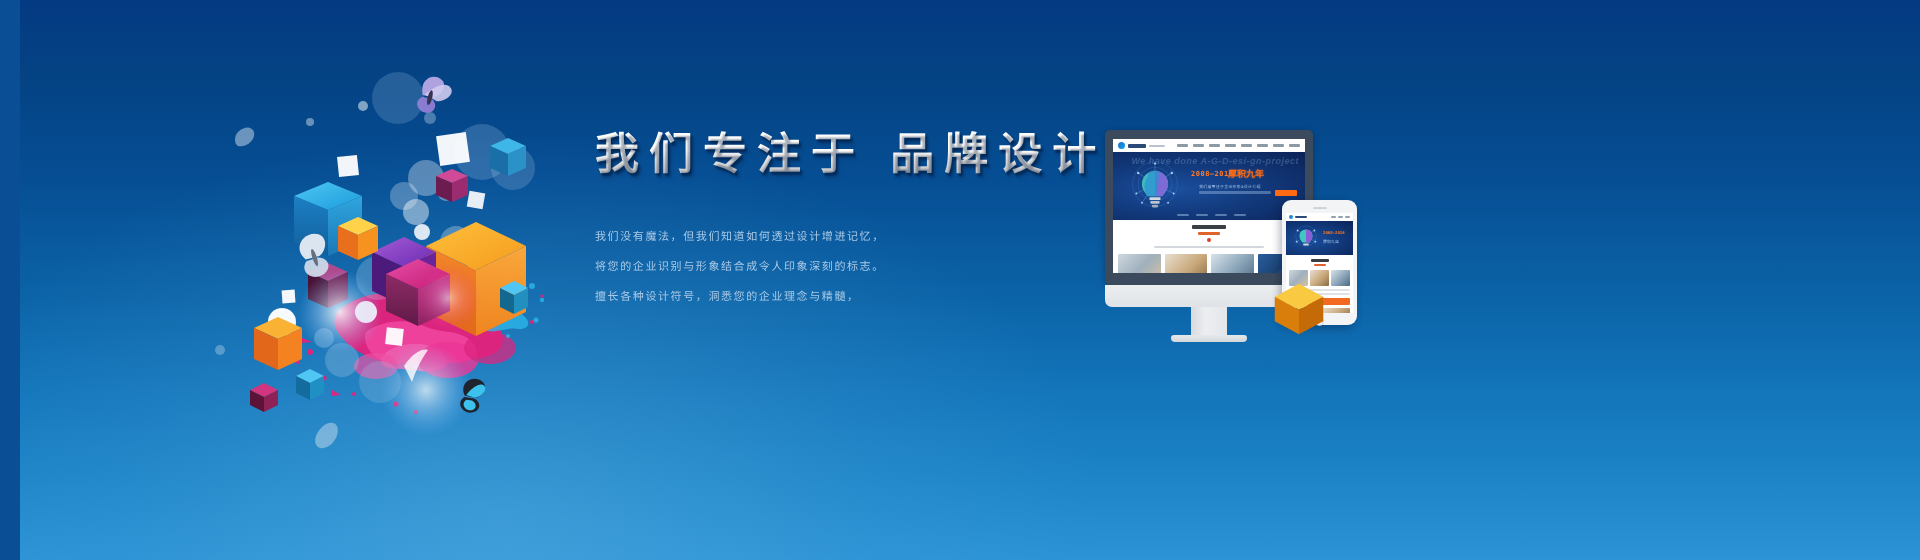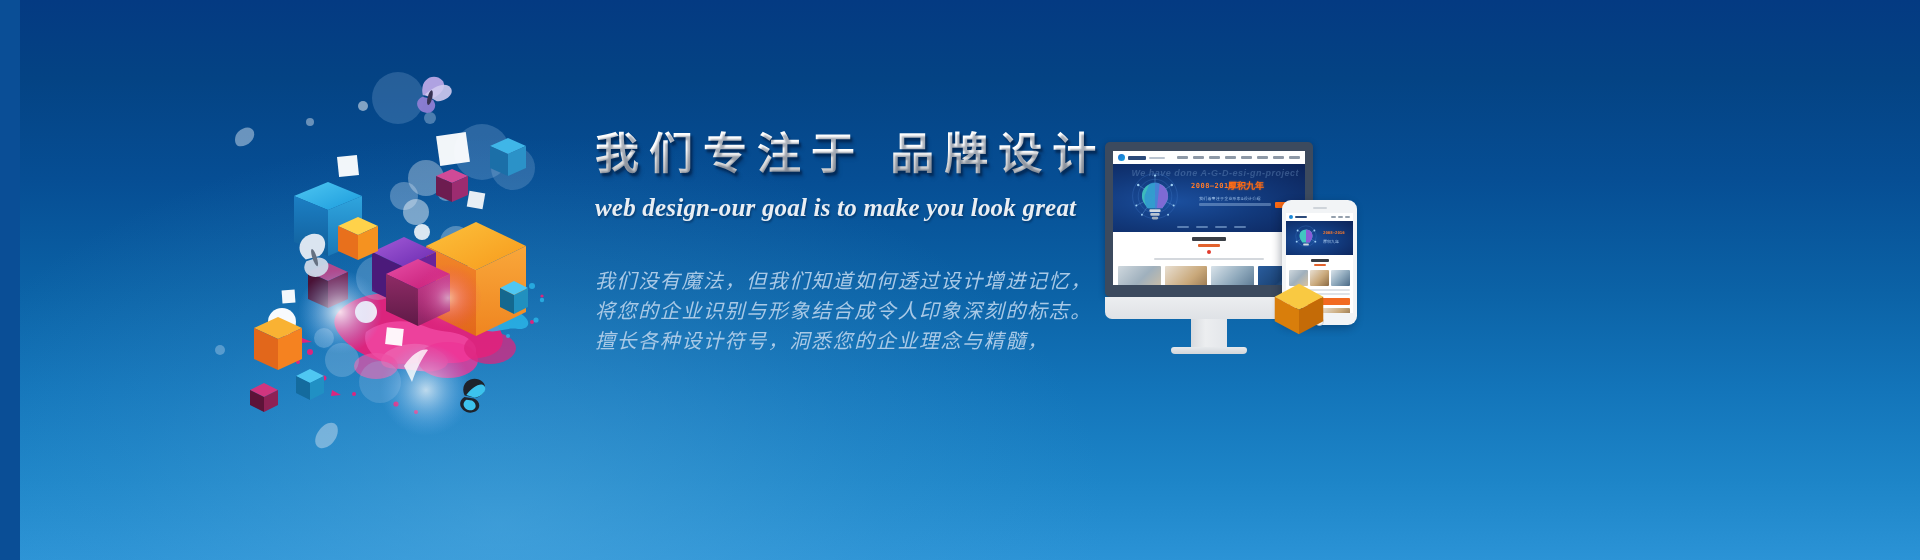--- a/index.html
+++ b/index.html
@@ -75,38 +75,37 @@
     font-size:25px;
     letter-spacing:.2px;
     color:#e9eef3;
     text-shadow:1px 2px 2px rgba(0,20,50,.40);
     white-space:nowrap;
   }
   .body-copy {
     margin-top:44px;
   }
   .body-copy p {
-    font-size:20px;
+    font-size:11px;
     line-height:30px;
     letter-spacing:1.6px;
     color:#a9c9e6;
     white-space:nowrap;
     font-family:"DejaVu Sans","Liberation Sans",sans-serif;
-    font-style:italic;
   }
 
   
   .devices {
     position:absolute;
     left:1085px; top:130px;
     width:270px; height:200px;
   }
 
   
-  .imac { position:absolute; left:0; top:12px; width:208px; }
+  .imac { position:absolute; left:0; top:0; width:208px; }
   .imac-bezel {
     width:208px; height:155px;
     background:#3c4a5e;
     border-radius:5px;
     padding:9px 8px 12px 8px;
     box-shadow:0 2px 6px rgba(0,15,40,.35);
   }
   .imac-screen {
     width:100%; height:100%;
     background:#0e2a62;
@@ -449,21 +448,20 @@
       <path d="M128 372 C134 362 144 360 147 366 C151 376 140 390 130 388 C124 386 124 378 128 372 Z" fill="#d7e5f2" opacity=".45"></path>
 
       <path d="M214 306 C222 294 232 288 238 290 C232 298 226 310 222 322 Z" fill="#ffffff" opacity=".8"></path>
     </svg>
   </div>
 
   <div class="copy">
     <div class="headline-shadow-wrap">
       <h1 class="headline">我们专注于 品牌设计</h1>
     </div>
-    <div class="subhead">web design-our goal is to make you look great</div>
     <div class="body-copy">
       <p>我们没有魔法，但我们知道如何透过设计增进记忆，</p>
       <p>将您的企业识别与形象结合成令人印象深刻的标志。</p>
       <p>擅长各种设计符号，洞悉您的企业理念与精髓，</p>
     </div>
   </div>
 
   <div class="devices">
 
     <div class="imac">

